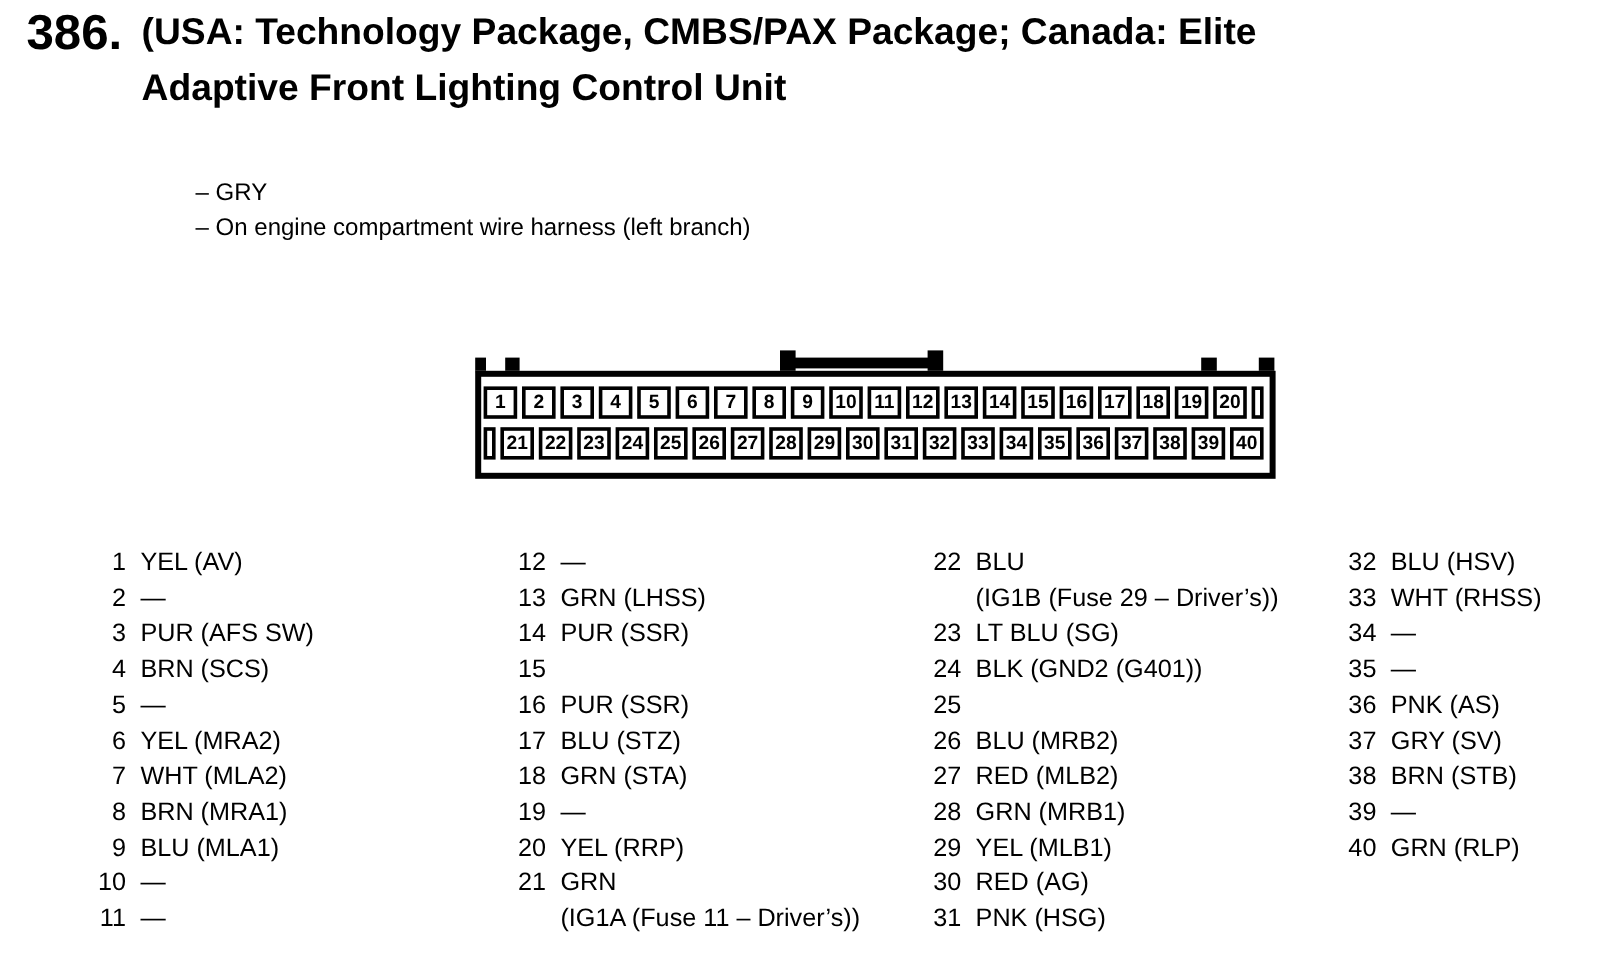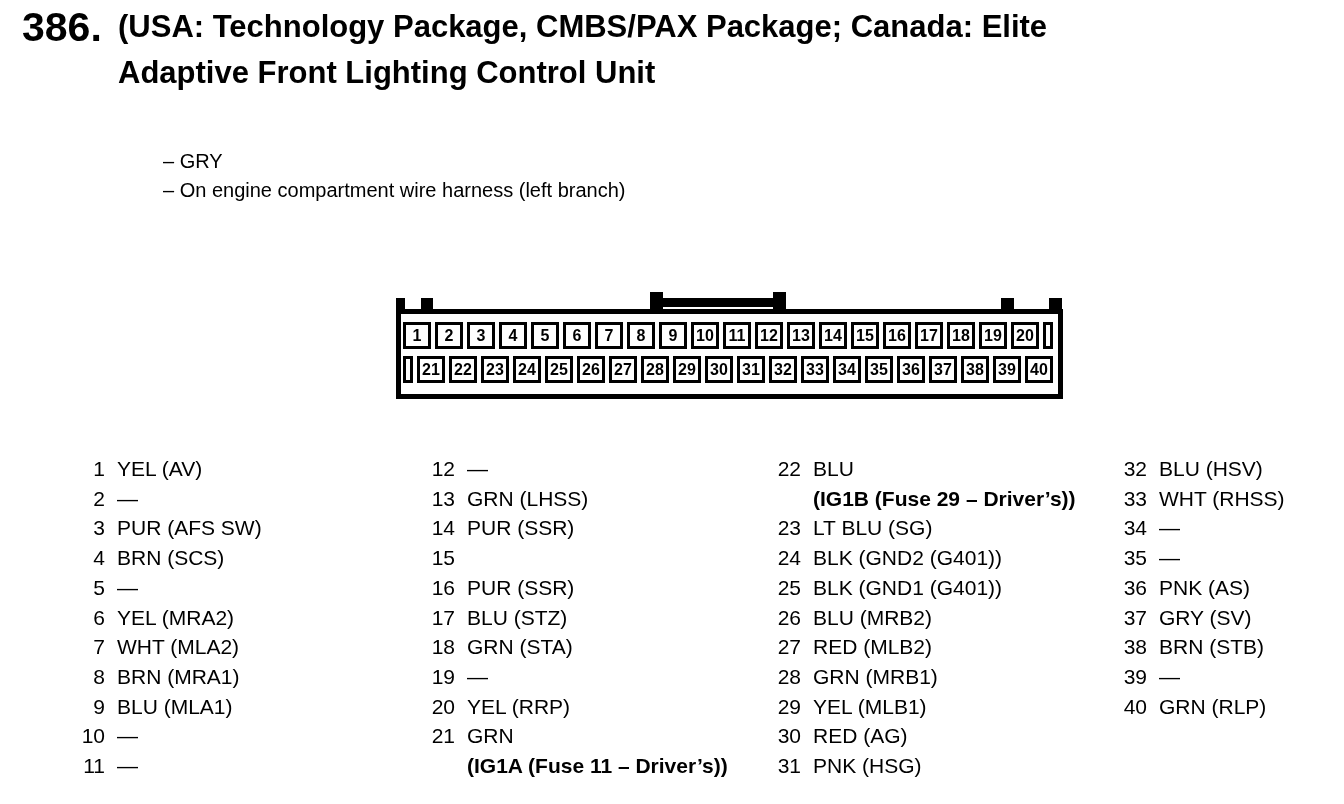--- a/index.html
+++ b/index.html
@@ -71,21 +71,21 @@
     font-size:21px; line-height:29.7px;
     white-space:nowrap;
   }
   #pin-col-0 { left:77px; }
   #pin-col-1 { left:427px; }
   #pin-col-2 { left:773px; }
   #pin-col-3 { left:1119px; }
   .pin-row { display:flex; }
   .pin-num { width:28px; flex:none; text-align:right; }
   .pin-label { margin-left:12px; }
-  .pin-cont { padding-left:40px;font-weight:bold; }
+  .pin-cont { padding-left:40px; }
 </style>
 </head>
 <body>
 
 <div id="page-number">386.</div>
 
 <div id="title-lines">
     <div class="title-line">(USA: Technology Package, CMBS/PAX Package; Canada: Elite</div>
     <div class="title-line">Adaptive Front Lighting Control Unit</div>
   </div>
@@ -254,21 +254,20 @@
       <div class="pin-row">
         <span class="pin-num">23</span>
         <span class="pin-label">LT BLU (SG)</span>
       </div>
       <div class="pin-row">
         <span class="pin-num">24</span>
         <span class="pin-label">BLK (GND2 (G401))</span>
       </div>
       <div class="pin-row">
         <span class="pin-num">25</span>
-        <span class="pin-label">BLK (GND1 (G401))</span>
       </div>
       <div class="pin-row">
         <span class="pin-num">26</span>
         <span class="pin-label">BLU (MRB2)</span>
       </div>
       <div class="pin-row">
         <span class="pin-num">27</span>
         <span class="pin-label">RED (MLB2)</span>
       </div>
       <div class="pin-row">

